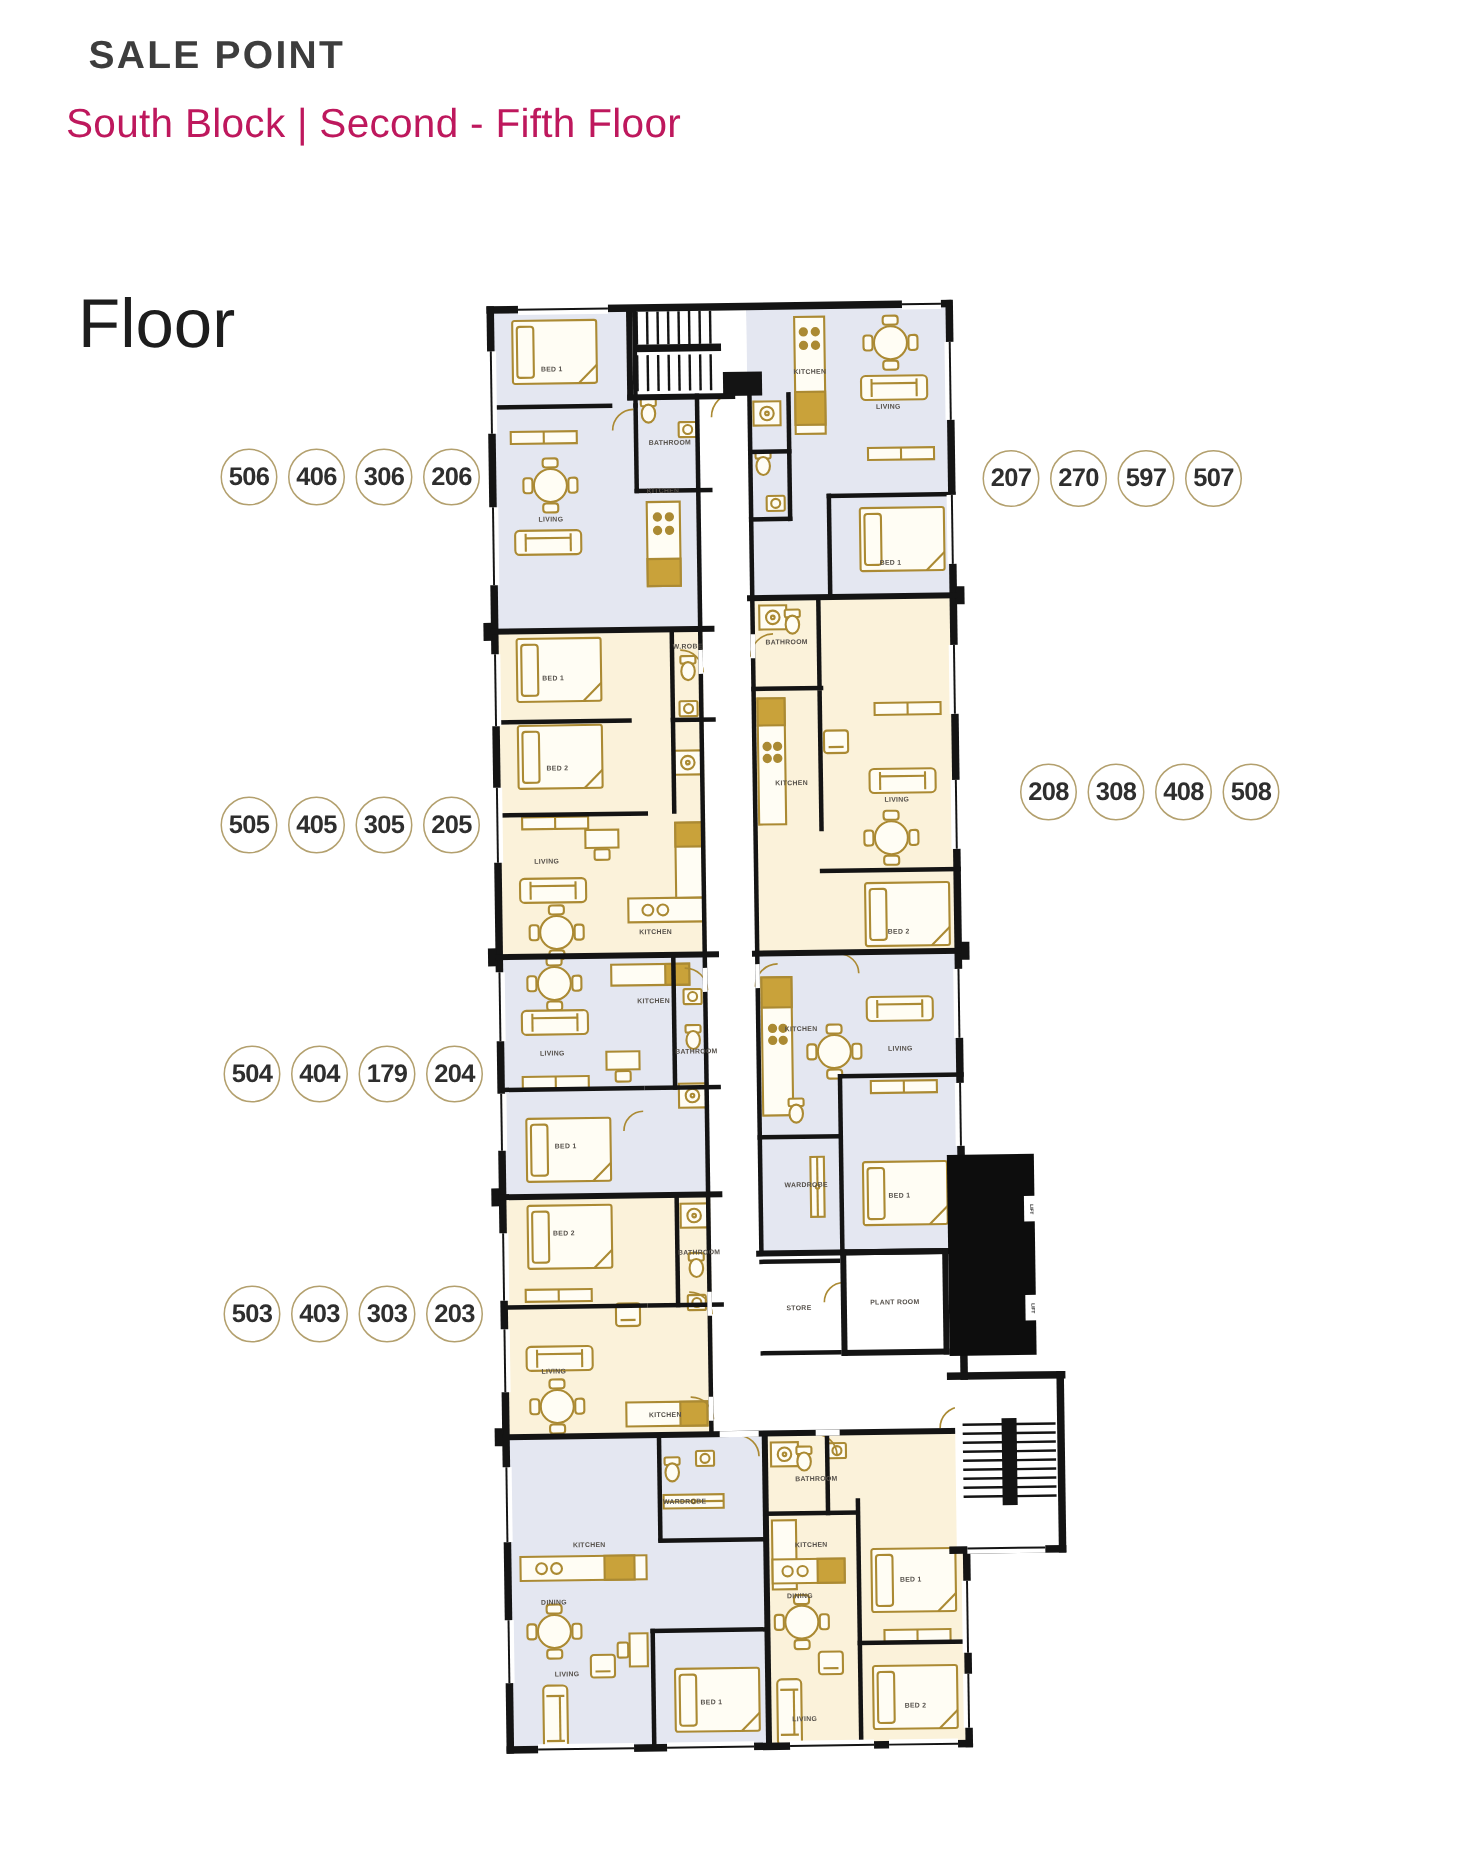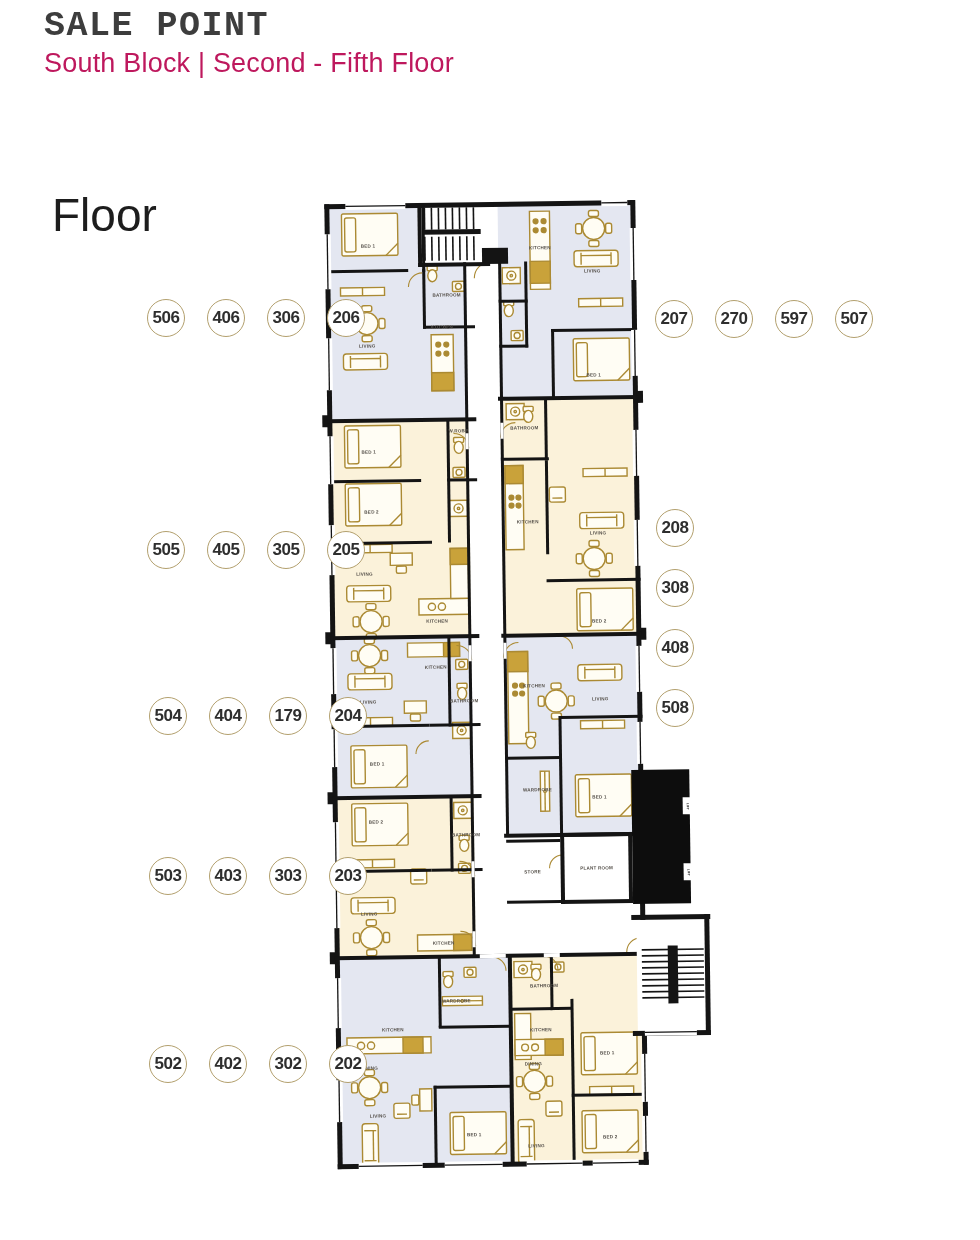--- a/index.html
+++ b/index.html
@@ -1,24 +1,24 @@
 <!DOCTYPE html>
 <html><head>
 <meta charset="utf-8">
 <style>
   html,body{margin:0;padding:0;background:#fff;}
   .page{position:relative;width:980px;height:1240px;background:#fff;overflow:hidden;
         font-family:"Liberation Sans","DejaVu Sans",sans-serif;}
   .header{position:absolute;left:44px;top:6px;}
-  .header h1{margin:0;font-size:35px;font-weight:600;letter-spacing:1.5px;color:#3d3d3d;font-family:Liberation Mono, monospace;}
+  .header h1{margin:15px;font-size:26px;font-weight:600;letter-spacing:1.5px;color:#3d3d3d;}
   .header h2{margin:2px 0 0 0;font-size:27px;font-weight:400;letter-spacing:.2px;color:#be185d;}
   .floor-label{position:absolute;left:52px;top:188px;font-size:46px;font-weight:500;color:#1d1d1d;}
   .plan-area{position:absolute;inset:0;}
   .plan-area svg{position:absolute;left:0;top:0;}
-  .circle-row{position:absolute;display:flex;gap:22px;justify-content:flex-end;}
+  .circle-row{position:absolute;display:flex;gap:7px;justify-content:flex-end;}
   .unit-circle{width:38px;height:38px;box-sizing:border-box;border:1.6px solid #b3a06e;border-radius:50%;
       display:flex;align-items:center;justify-content:center;background:#fff;
       font-size:17px;font-weight:600;color:#2e2e2e;letter-spacing:-0.5px;}
   .room-lbl{font-family:"Liberation Sans",sans-serif;font-size:4.6px;font-weight:700;
       fill:#55504a;letter-spacing:.2px;text-anchor:middle;}
   .lift-lbl{font-family:"Liberation Sans",sans-serif;font-size:3.2px;font-weight:700;
       fill:#222;text-anchor:middle;}
 </style>
 </head>
 <body>
@@ -501,32 +501,26 @@
         <span class="unit-circle">404</span>
         <span class="unit-circle">179</span>
         <span class="unit-circle">204</span>
       </div>
     <div class="circle-row" style="top:857px;left:149px;">
         <span class="unit-circle">503</span>
         <span class="unit-circle">403</span>
         <span class="unit-circle">303</span>
         <span class="unit-circle">203</span>
       </div>
-    <div class="circle-row" style="top:1045px;left:149px;">
-        <span class="unit-circle">502</span>
-        <span class="unit-circle">402</span>
-        <span class="unit-circle">302</span>
-        <span class="unit-circle">202</span>
-      </div>
     <div class="circle-row" style="top:300px;left:655px;">
         <span class="unit-circle">207</span>
         <span class="unit-circle">270</span>
         <span class="unit-circle">597</span>
         <span class="unit-circle">507</span>
       </div>
-    <div class="circle-row" style="top:509px;left:656px;flex-direction:column;">
+    <div class="circle-row" style="top:509px;left:680px;">
         <span class="unit-circle">208</span>
         <span class="unit-circle">308</span>
         <span class="unit-circle">408</span>
         <span class="unit-circle">508</span>
       </div>
   </div>
 </div>
 
 </body></html>

